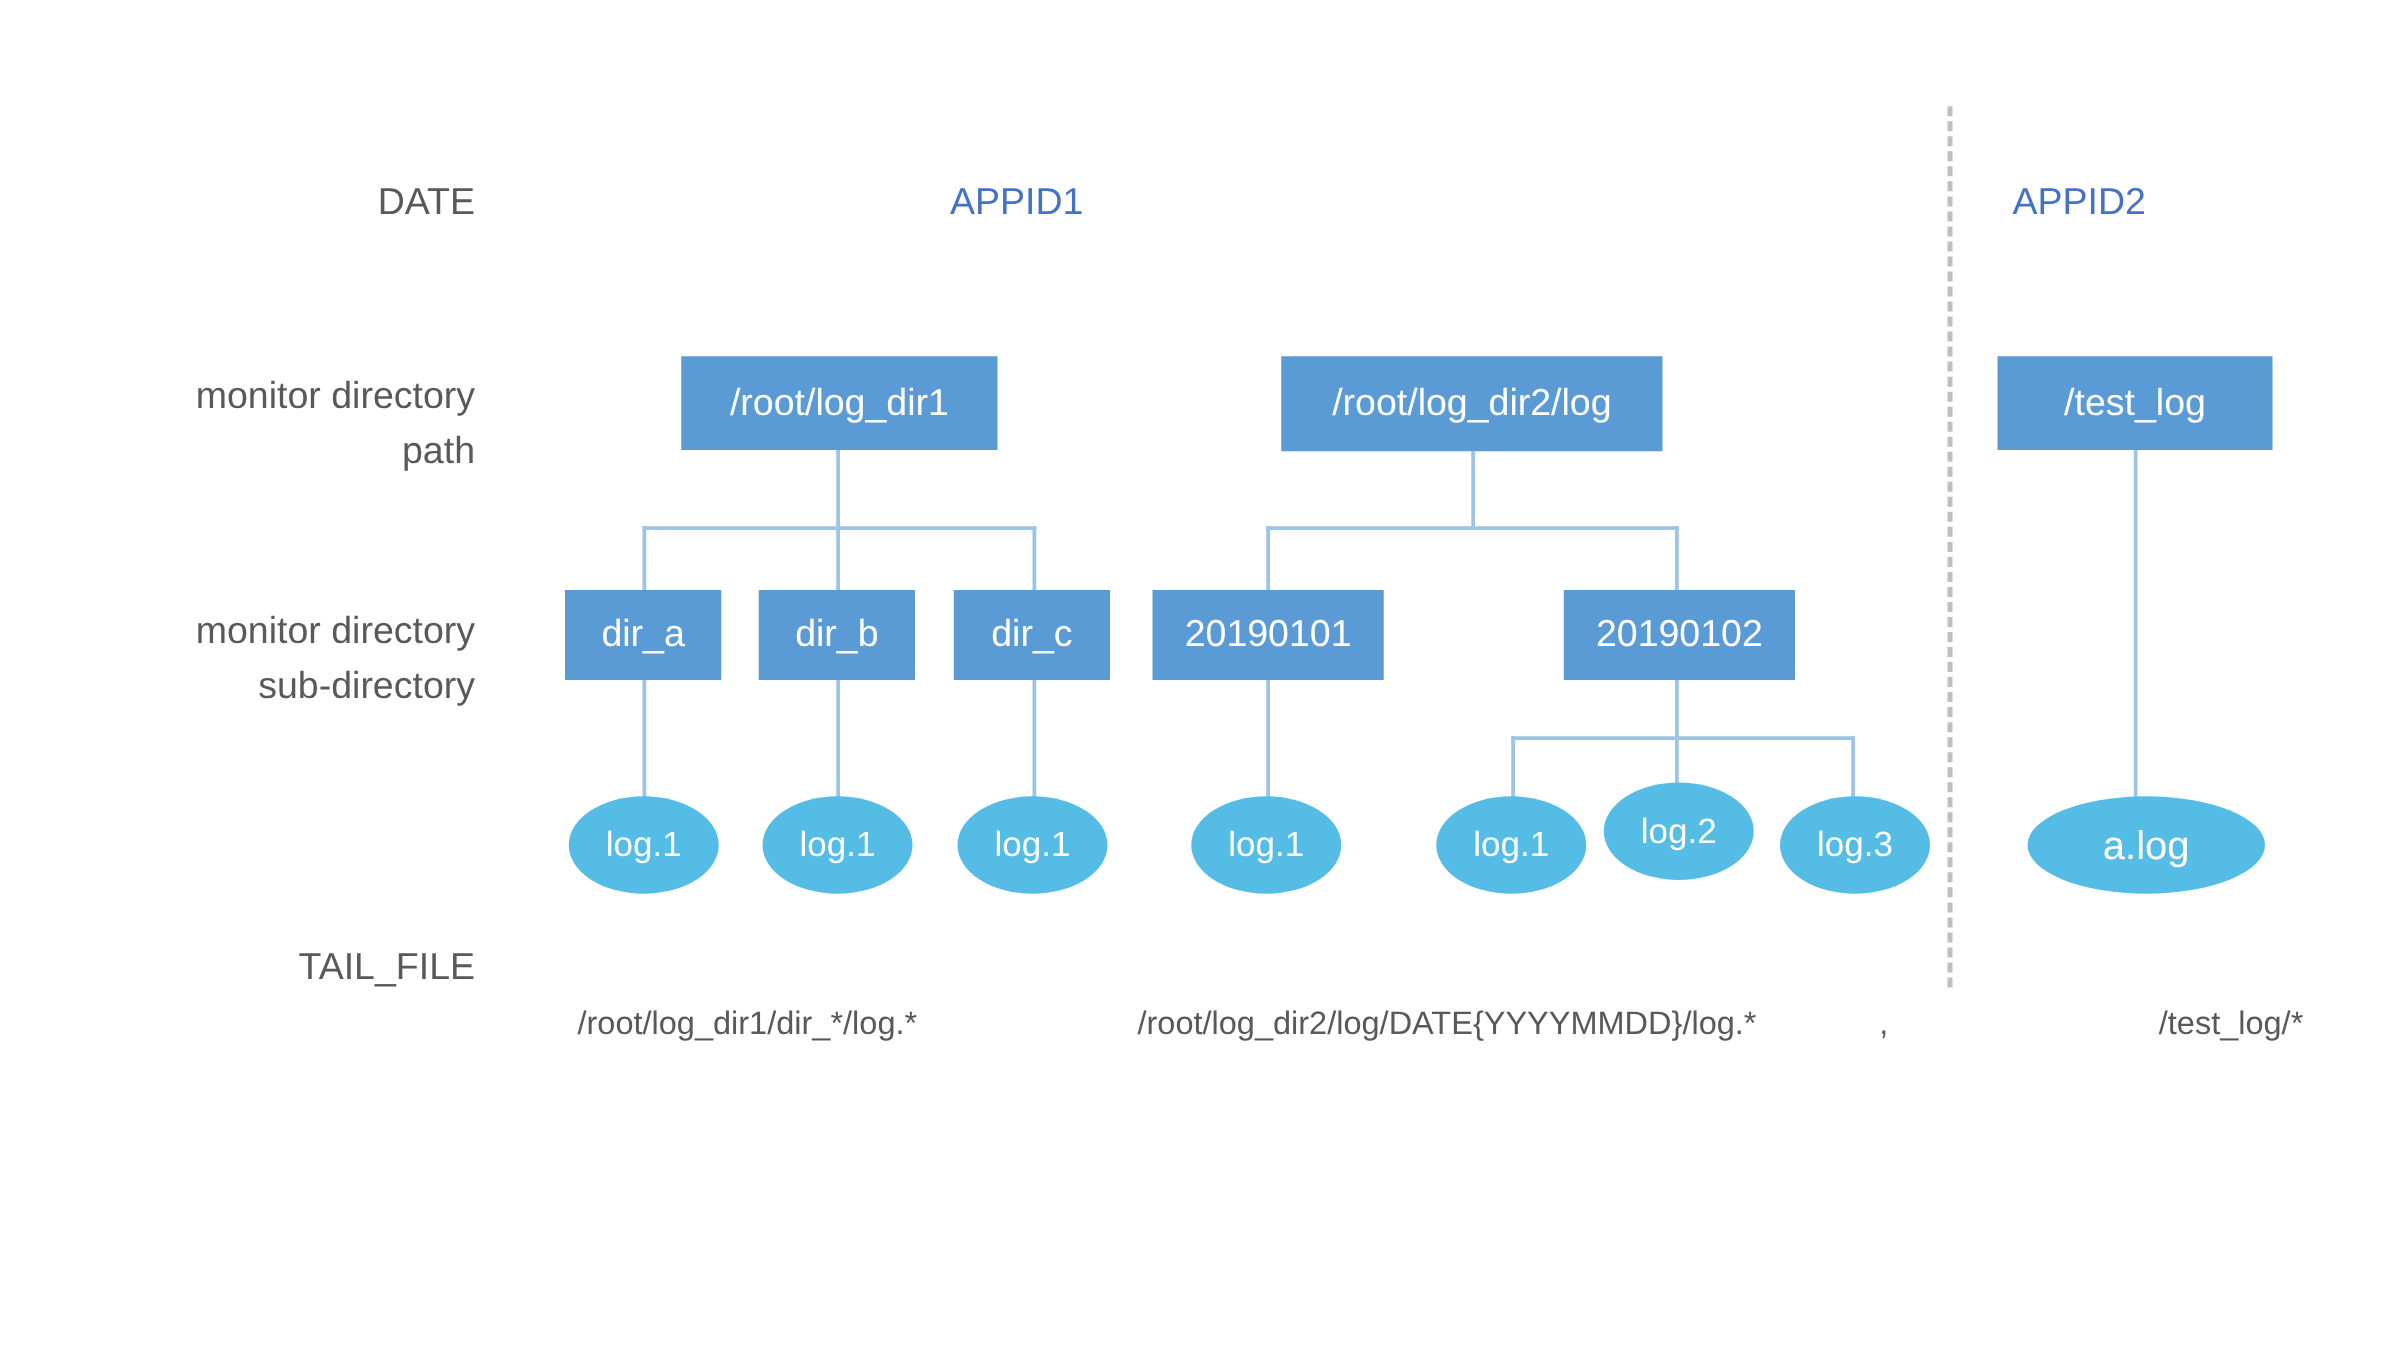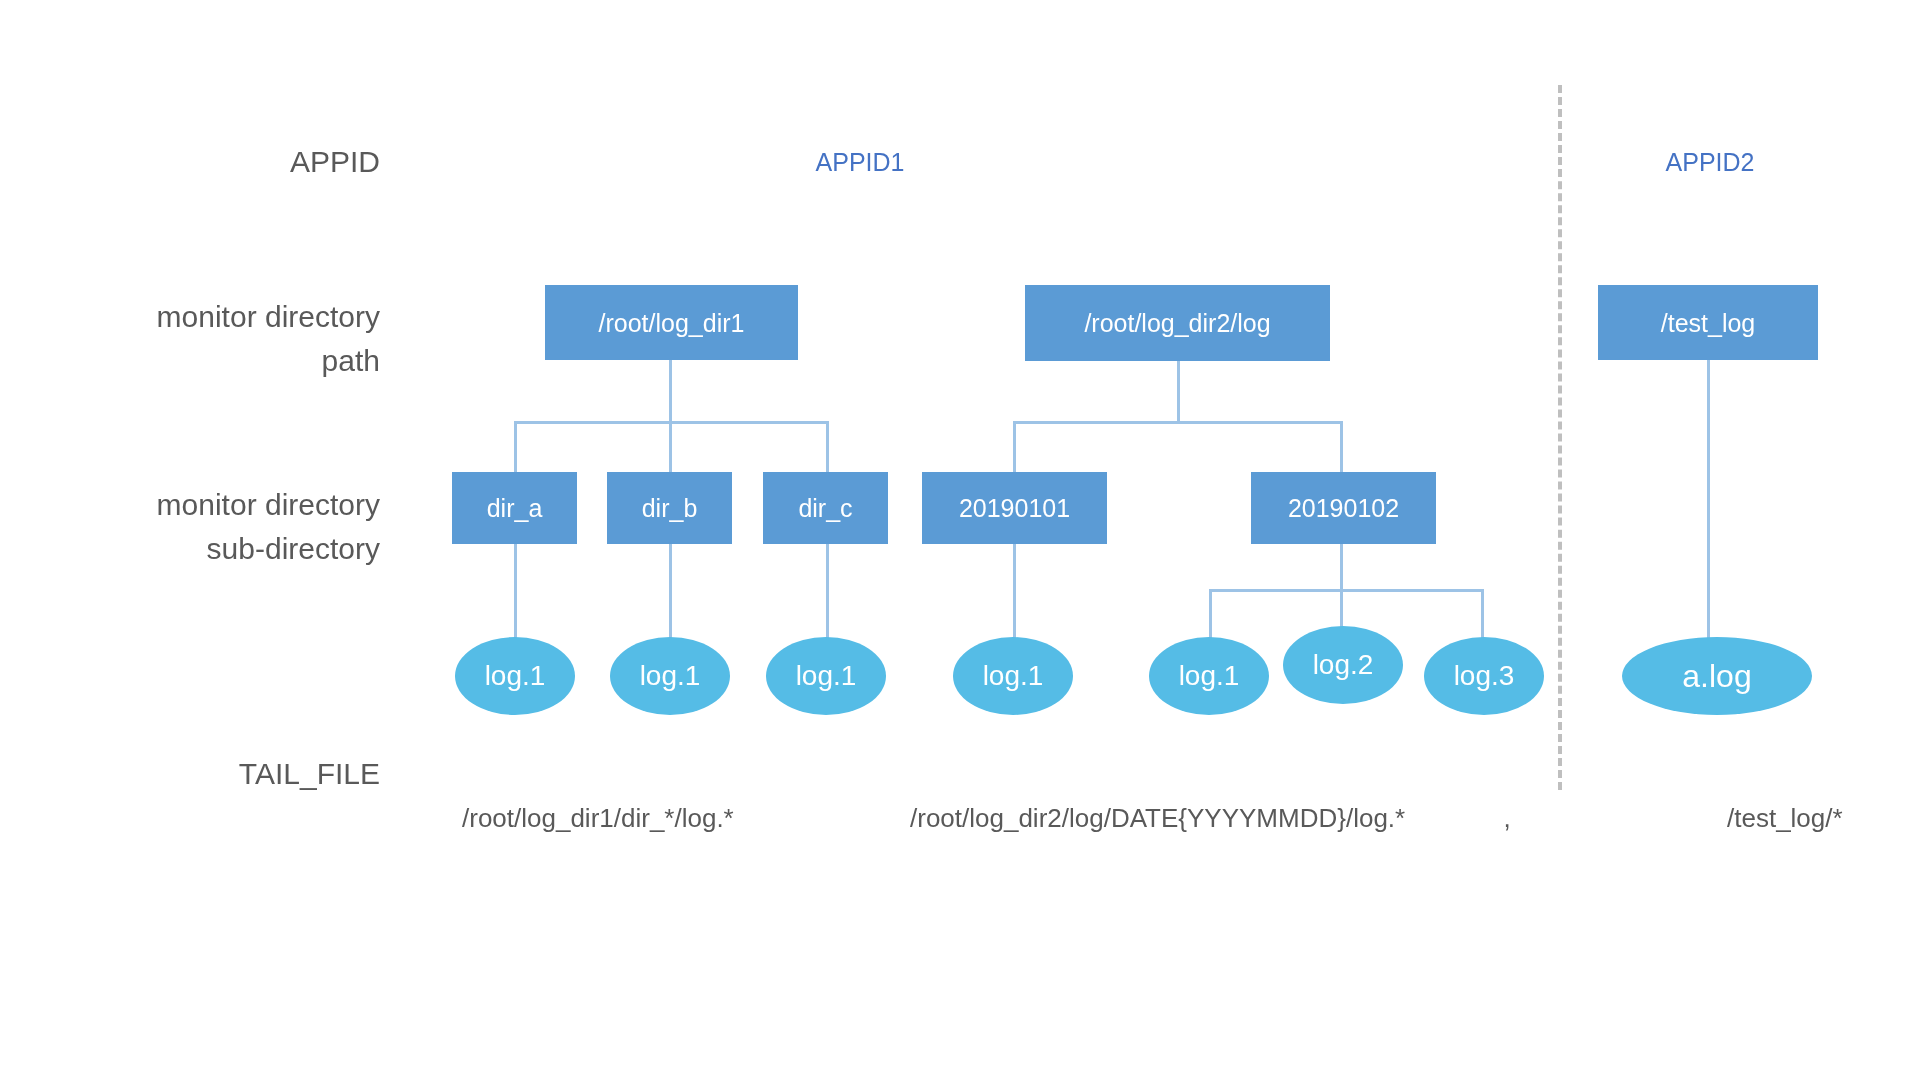--- a/index.html
+++ b/index.html
@@ -18,32 +18,32 @@
     text-align:right;
     color:#595959;
     font-size:30px;
     line-height:44px;
     white-space:pre-line;
   }
 
   
   .col-head{
     position:absolute;
-    text-align:center;
-    font-size:25px;
+    text-align:left;
+    font-size:30px;
     line-height:44px;
   }
   .col-head.blue{color:#4472C4;}
 
   
   .node-box{
     position:absolute;
     background:#5B9BD5;
     color:#ffffff;
-    font-size:25px;
+    font-size:30px;
     line-height:38px;
     display:flex;
     align-items:center;
     justify-content:center;
     text-align:center;
     box-sizing:border-box;
     padding:0 2px;
     overflow:hidden;
     word-break:break-all;
     z-index:3;
@@ -87,21 +87,21 @@
     font-size:26px;
     line-height:44px;
     white-space:pre;
   }
 </style>
 </head>
 <body>
 
 <div id="stage">
 
-  <div class="row-label" style="left:40px;top:140px;width:340px;">APPID</div>
+  <div class="row-label" style="left:40px;top:140px;width:340px;">DATE</div>
 
   <div class="row-label" style="left:40px;top:295px;width:340px;">monitor directory
 path</div>
 
   <div class="row-label" style="left:40px;top:483px;width:340px;">monitor directory
 sub-directory</div>
 
 
   <div class="row-label" style="left:40px;top:752px;width:340px;">TAIL_FILE</div>
 

